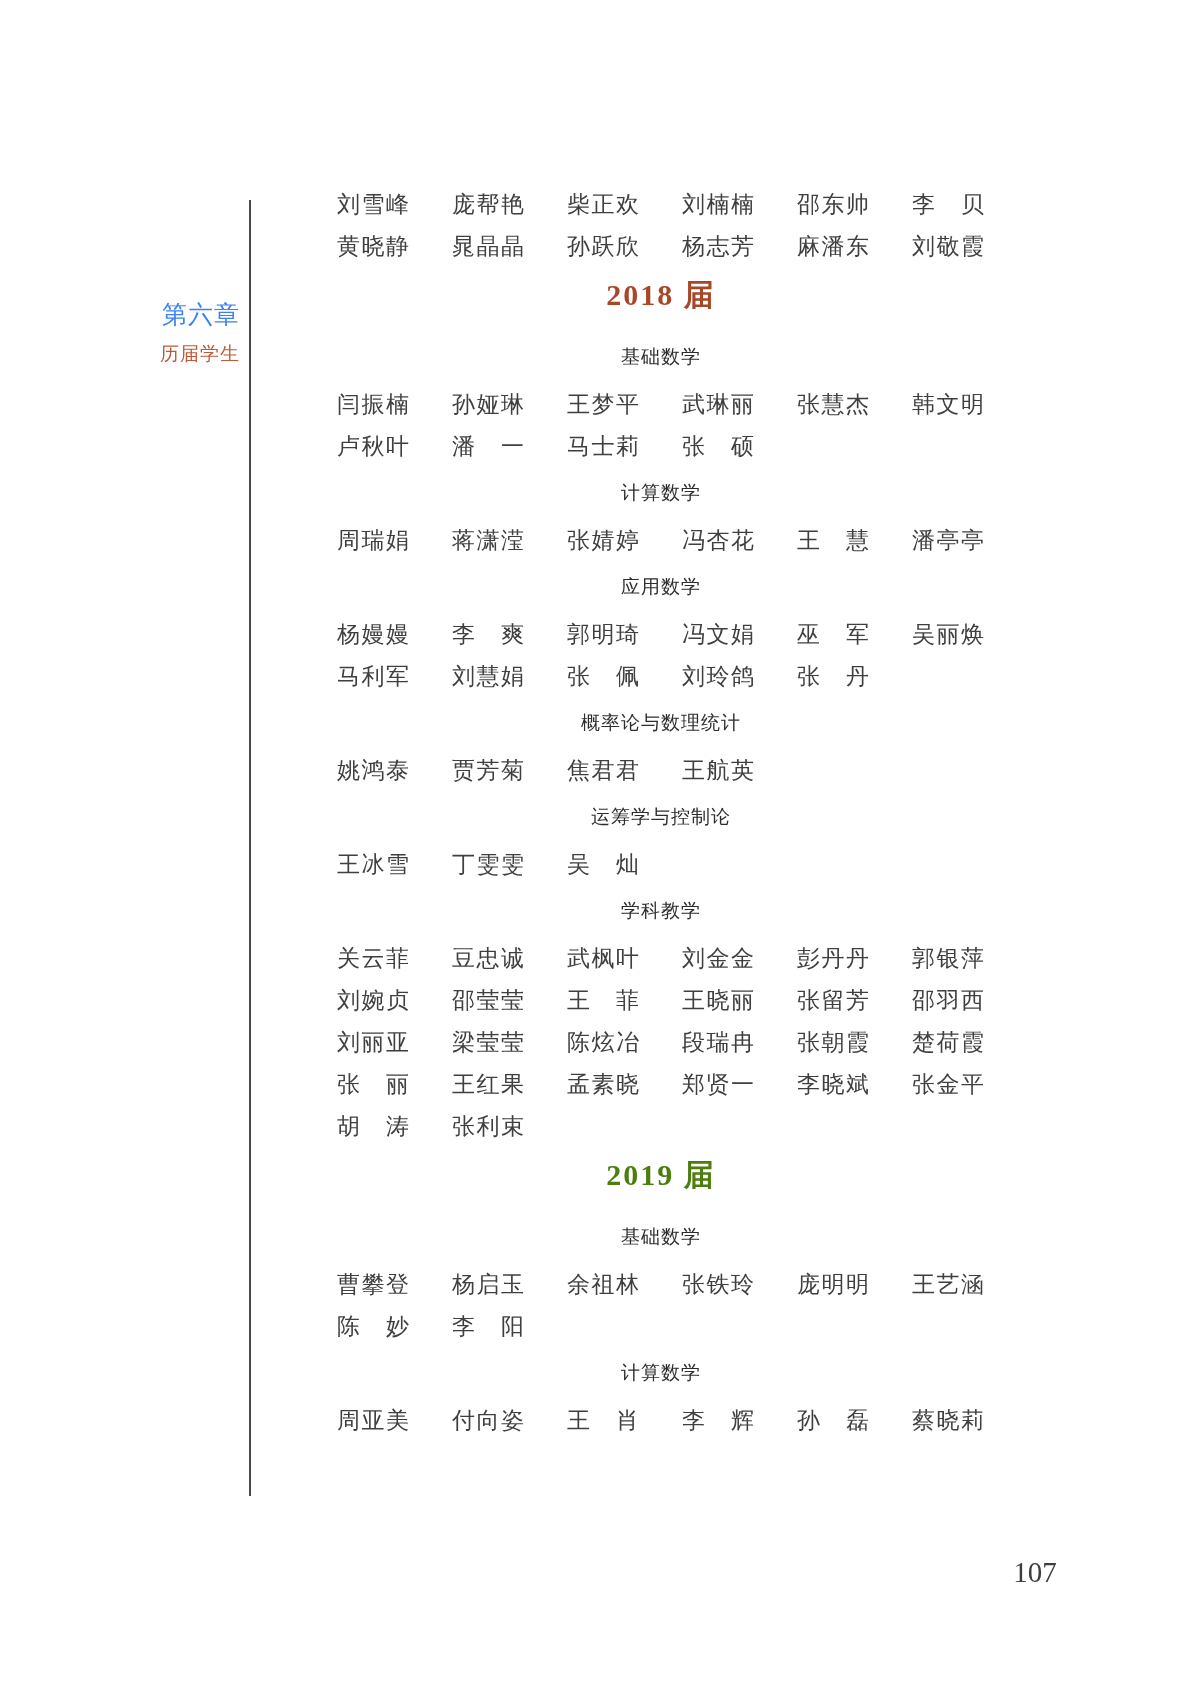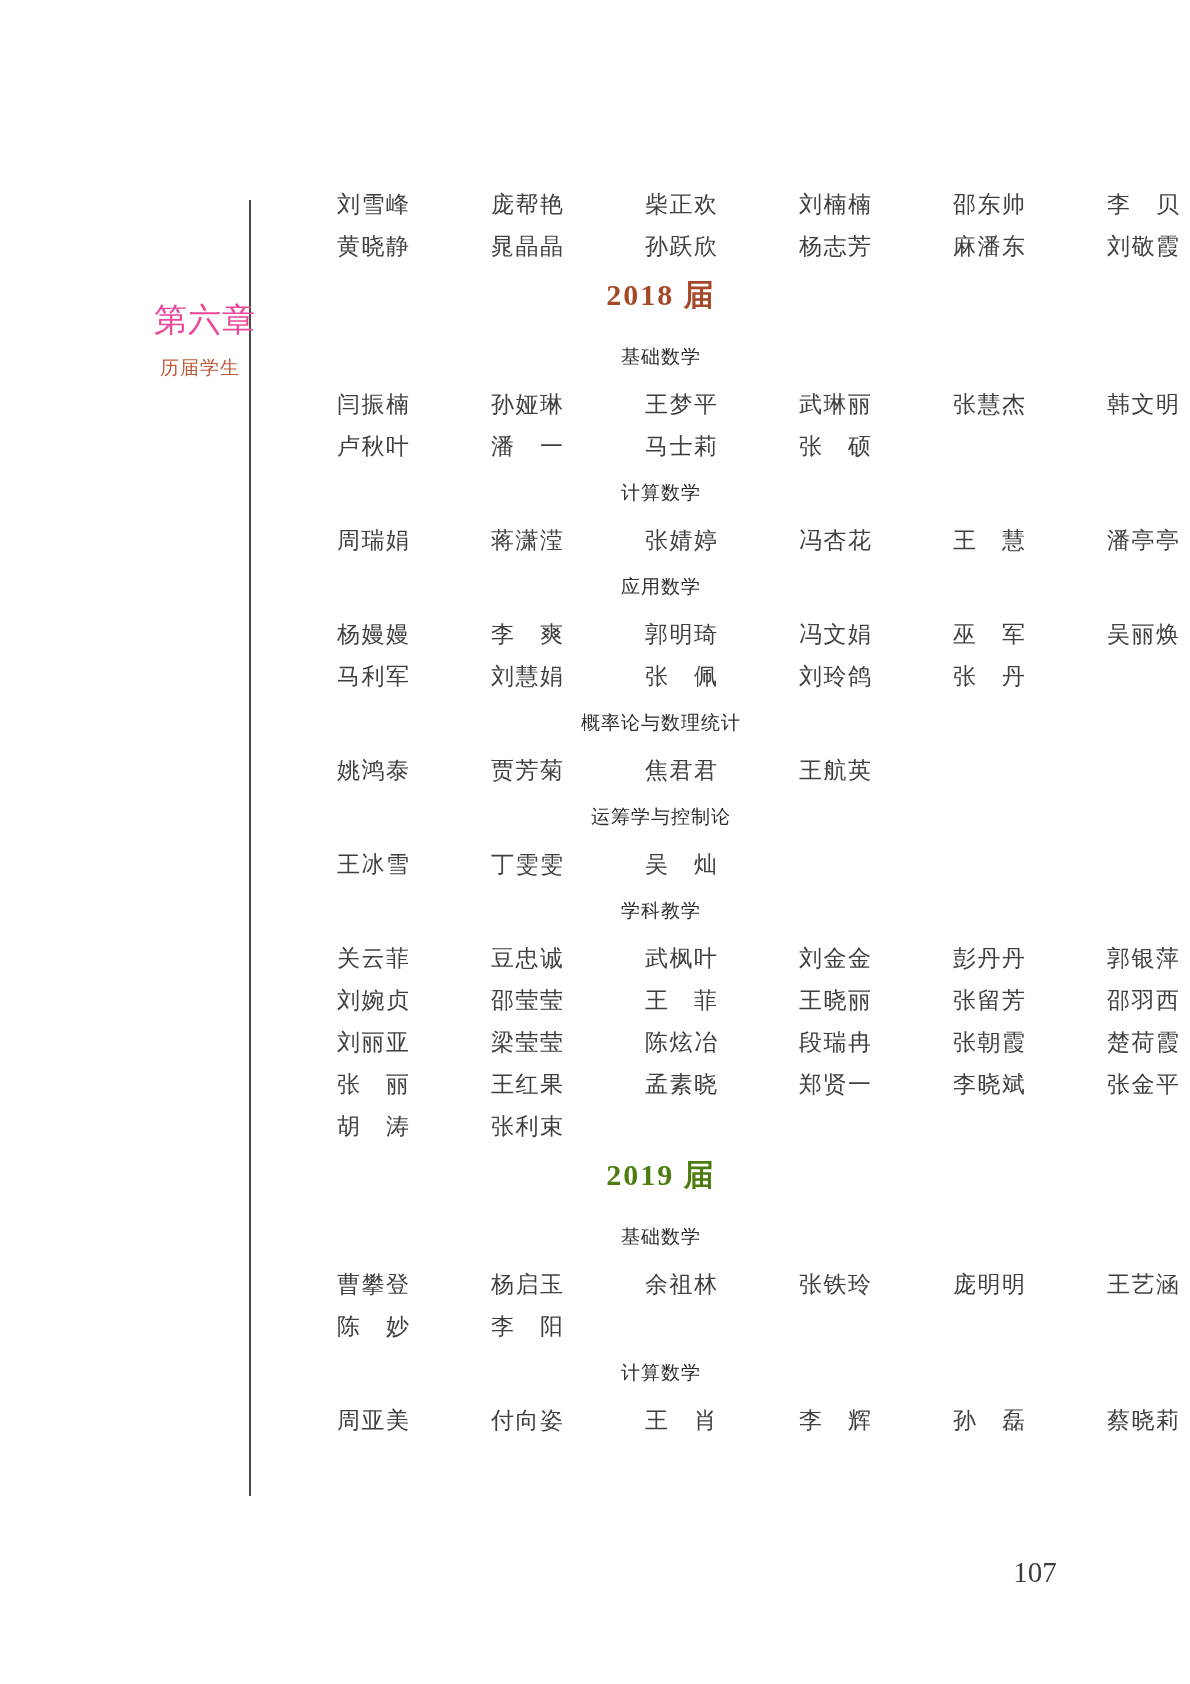--- a/index.html
+++ b/index.html
@@ -9,31 +9,31 @@
     -webkit-font-smoothing:antialiased;
   }
   .page{position:absolute;inset:0;}
 
   
   .sidebar-rule{
     position:absolute;left:249px;top:200px;width:2px;height:1296px;
     background:#4a4a4a;
   }
   .chapter{
-    position:absolute;left:136px;top:298px;width:120px;
-    text-align:right;font-size:33px;color:#ec4899;letter-spacing:1px;
+    position:absolute;left:120px;top:298px;width:120px;
+    text-align:right;font-size:25px;color:#3b82f6;letter-spacing:1px;
   }
   .chapter-sub{
     position:absolute;left:120px;top:341px;width:120px;
-    text-align:right;font-size:19px;letter-spacing:1px;margin-top:14px;
+    text-align:right;font-size:19px;letter-spacing:1px;
   }
 
   
   .content{position:absolute;left:337px;top:183px;width:648px;}
-  .name-row{display:flex;height:42px;align-items:center;gap:39px;}
+  .name-row{display:flex;height:42px;align-items:center;}
   .name{
     width:72px;margin-right:43px;flex:0 0 72px;
     font-size:23px;color:#3f3f3f;
     text-align:justify;text-align-last:justify;
     white-space:nowrap;overflow:visible;
   }
   .name:last-child{margin-right:3px;}
   .cohort-hdr{
     height:64px;display:flex;align-items:center;justify-content:center;
     padding-bottom:8px;box-sizing:border-box;

